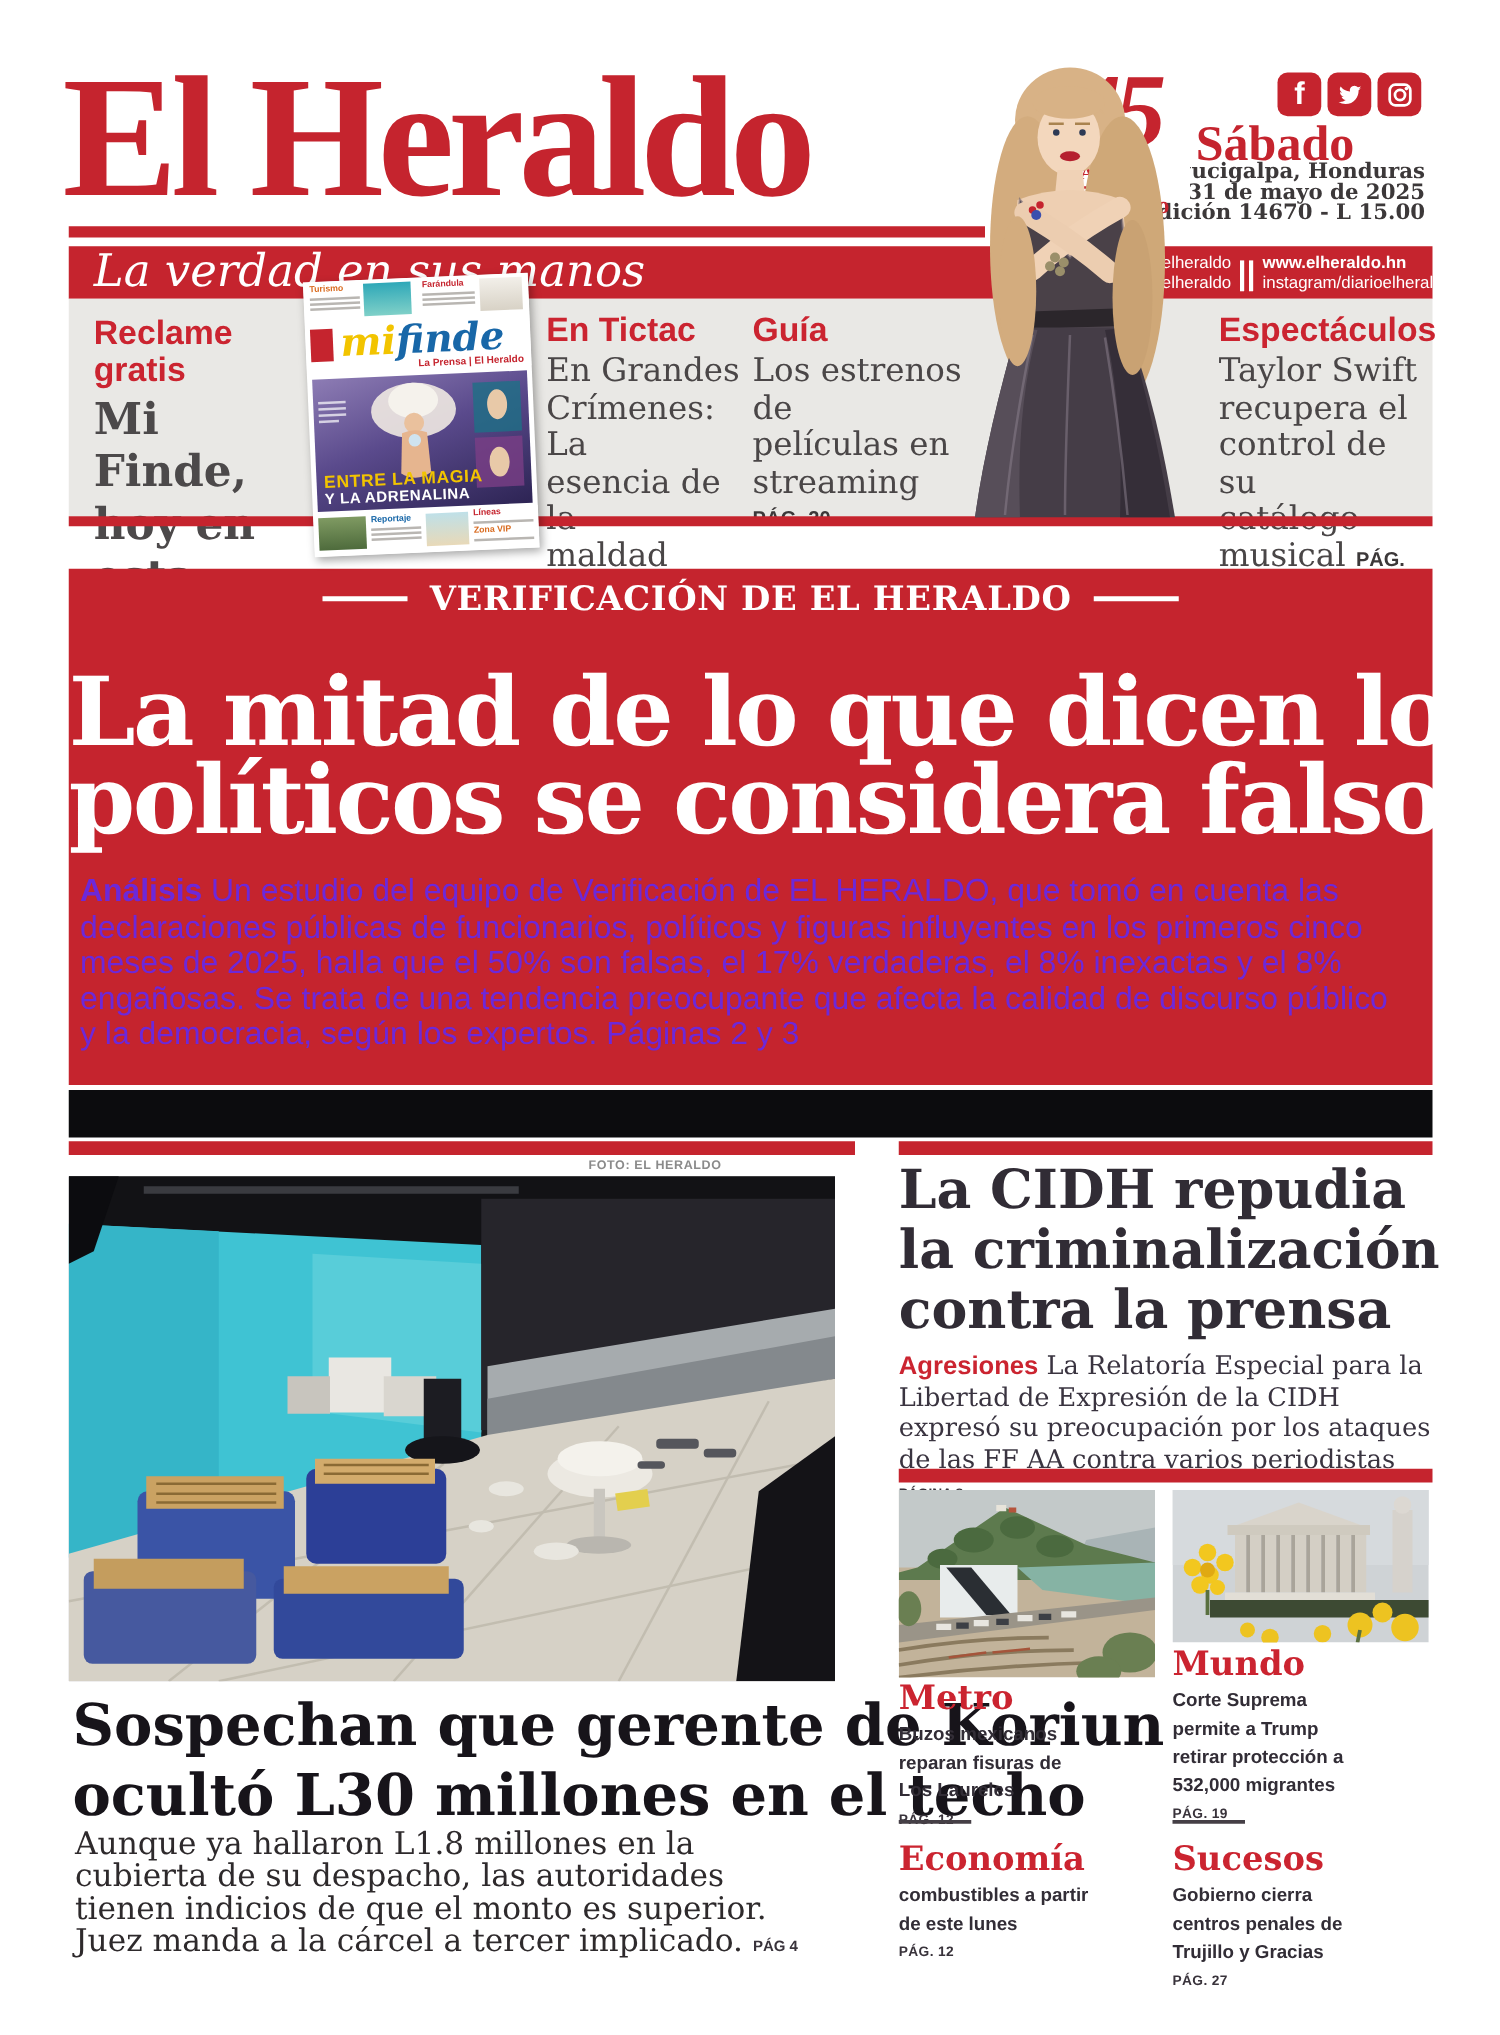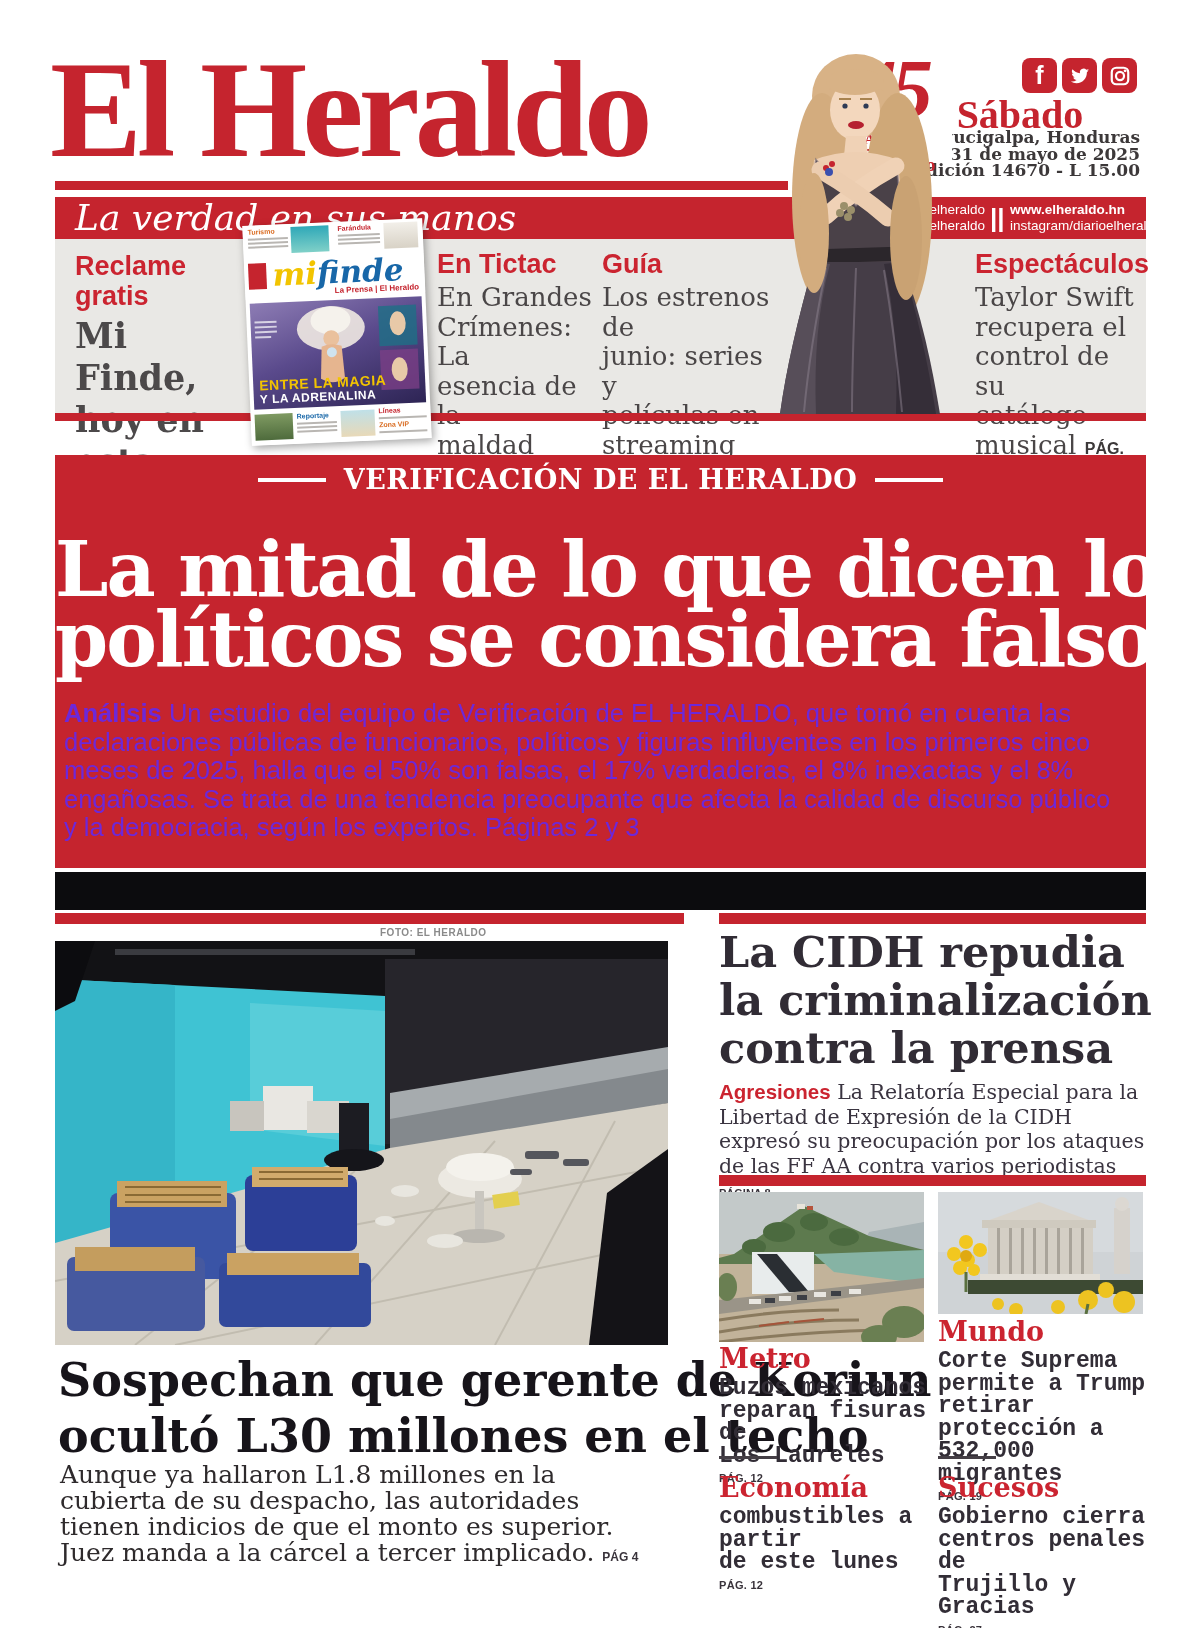--- a/index.html
+++ b/index.html
@@ -86,41 +86,41 @@
   .lead-deck{left:64px;top:699px;width:1066px;color:#6d28d9;font-size:25.5px;line-height:28.6px;}
   .lead-deck b{font-weight:bold;}
 
   
   .black-band{left:55px;top:872px;width:1091px;height:38px;background:#0c0c0e;}
   .stripe{height:11px;background:#c5242e;top:913px;}
   .stripe-left{left:55px;width:629px;}
   .stripe-right{left:719px;width:427px;}
 
   
-  .foto-credit{left:380px;top:927px;width:288px;text-align:left;font-size:10px;
+  .foto-credit{left:380px;top:927px;width:288px;text-align:center;font-size:10px;
                font-weight:bold;color:#8a8a8a;letter-spacing:.5px;}
   .koriun-photo{left:55px;top:941px;width:613px;height:404px;}
   .koriun-h{left:58px;width:615px;font-family:"DejaVu Serif",serif;font-weight:bold;
             color:#17141a;font-size:46px;line-height:56px;white-space:nowrap;}
   .koriun-body{left:60px;top:1462px;width:590px;font-family:"DejaVu Serif",serif;
                color:#2e2a2c;font-size:25px;line-height:26px;}
   .small-page{font-family:"Liberation Sans",sans-serif;font-weight:bold;font-size:12px;color:#39333b;}
 
   
   .cidh-h{left:719px;top:928px;width:434px;font-family:"DejaVu Serif",serif;font-weight:bold;
           color:#312c35;font-size:43px;line-height:48px;}
   .cidh-deck{left:719px;top:1080px;width:432px;font-family:"DejaVu Serif",serif;
              color:#3a3440;font-size:20.5px;line-height:24.5px;}
   .cidh-kick{font-family:"Liberation Sans",sans-serif;font-weight:bold;color:#cb2430;}
   .right-stripe2{left:719px;top:1175px;width:427px;height:11px;background:#c5242e;}
   .brief-photo{top:1192px;}
   .brief-label{font-family:"DejaVu Serif",serif;font-weight:bold;color:#cb2430;
                font-size:27px;line-height:28px;}
-  .brief-h{font-family:Liberation Mono, monospace;font-weight:bold;color:#322d36;
-           font-size:23px;line-height:22.5px;}
+  .brief-h{font-family:Liberation Sans, sans-serif;font-weight:bold;color:#322d36;
+           font-size:15px;line-height:22.5px;}
   .brief-page{font-family:"Liberation Sans",sans-serif;font-weight:bold;font-size:11px;
               color:#39333b;letter-spacing:.3px;margin-top:5px;}
   .divider{width:58px;height:3px;background:#453f46;top:1456px;}
   .col-a{left:719px;}
   .col-b{left:938px;}
 </style>
 </head>
 <body>
 
 <div class="page">
@@ -249,21 +249,20 @@
       <div>esencia de la</div>
       <div>maldad (2/2)</div>
     </div>
     <div class="strip-page">PÁGS. 16 Y 17</div>
   </div>
 
   <div class="abs strip-item item-guia">
     <div class="kicker-red">Guía</div>
     <div class="strip-text">
       <div>Los estrenos de</div>
-      <div>junio: series y</div>
       <div>películas en</div>
       <div>streaming</div>
     </div>
     <div class="strip-page">PÁG. 20</div>
   </div>
 
   <div class="abs strip-item item-espect">
     <div class="kicker-red">Espectáculos</div>
     <div class="strip-text">
       <div>Taylor Swift</div>

